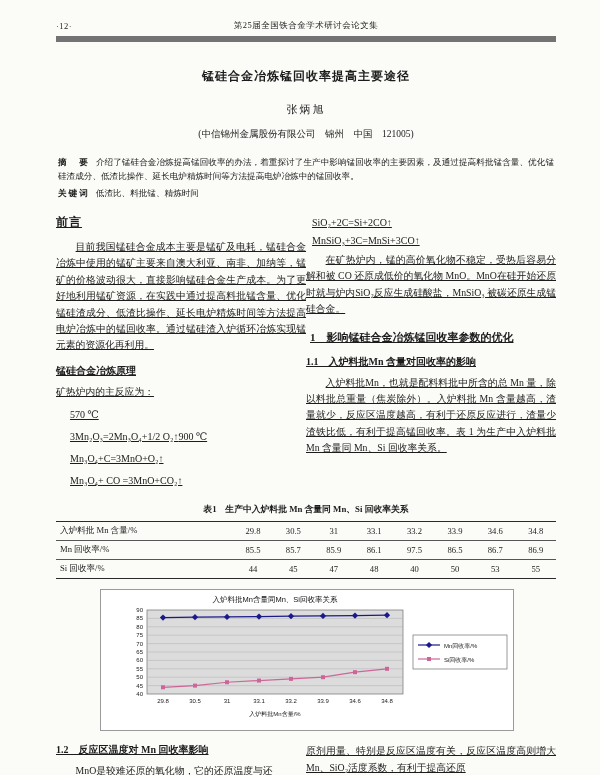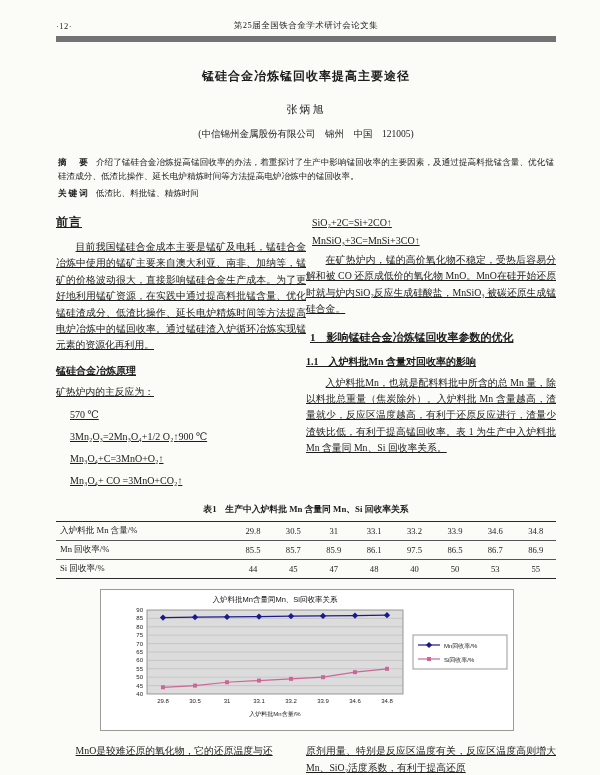--- a/index.html
+++ b/index.html
@@ -238,20 +238,21 @@
         <rect x="325.8" y="52.8" width="4.4" height="4.4" fill="#1a1a8c" transform="rotate(45 328 55)"></rect>
         <text x="343" y="57.5" class="tk">Mn回收率/%</text>
         <line x1="317" y1="69" x2="339" y2="69" stroke="#cc6699" stroke-width="1.2"></line>
         <rect x="326" y="67" width="4" height="4" fill="#cc6699"></rect>
         <text x="343" y="71.5" class="tk">Si回收率/%</text>
       </svg>
   </figure>
 
   <div class="columns bottom">
     <div class="col">
+      <h3 class="subsec">1.2　反应区温度对 Mn 回收率影响</h3>
       <p class="body-text indent">MnO是较难还原的氧化物，它的还原温度与还</p>
     </div>
     <div class="col">
       <p class="body-text">原剂用量、特别是反应区温度有关，反应区温度高则增大Mn、SiO₂活度系数，有利于提高还原</p>
     </div>
   </div>
 
 </div>
 
 </body></html>

